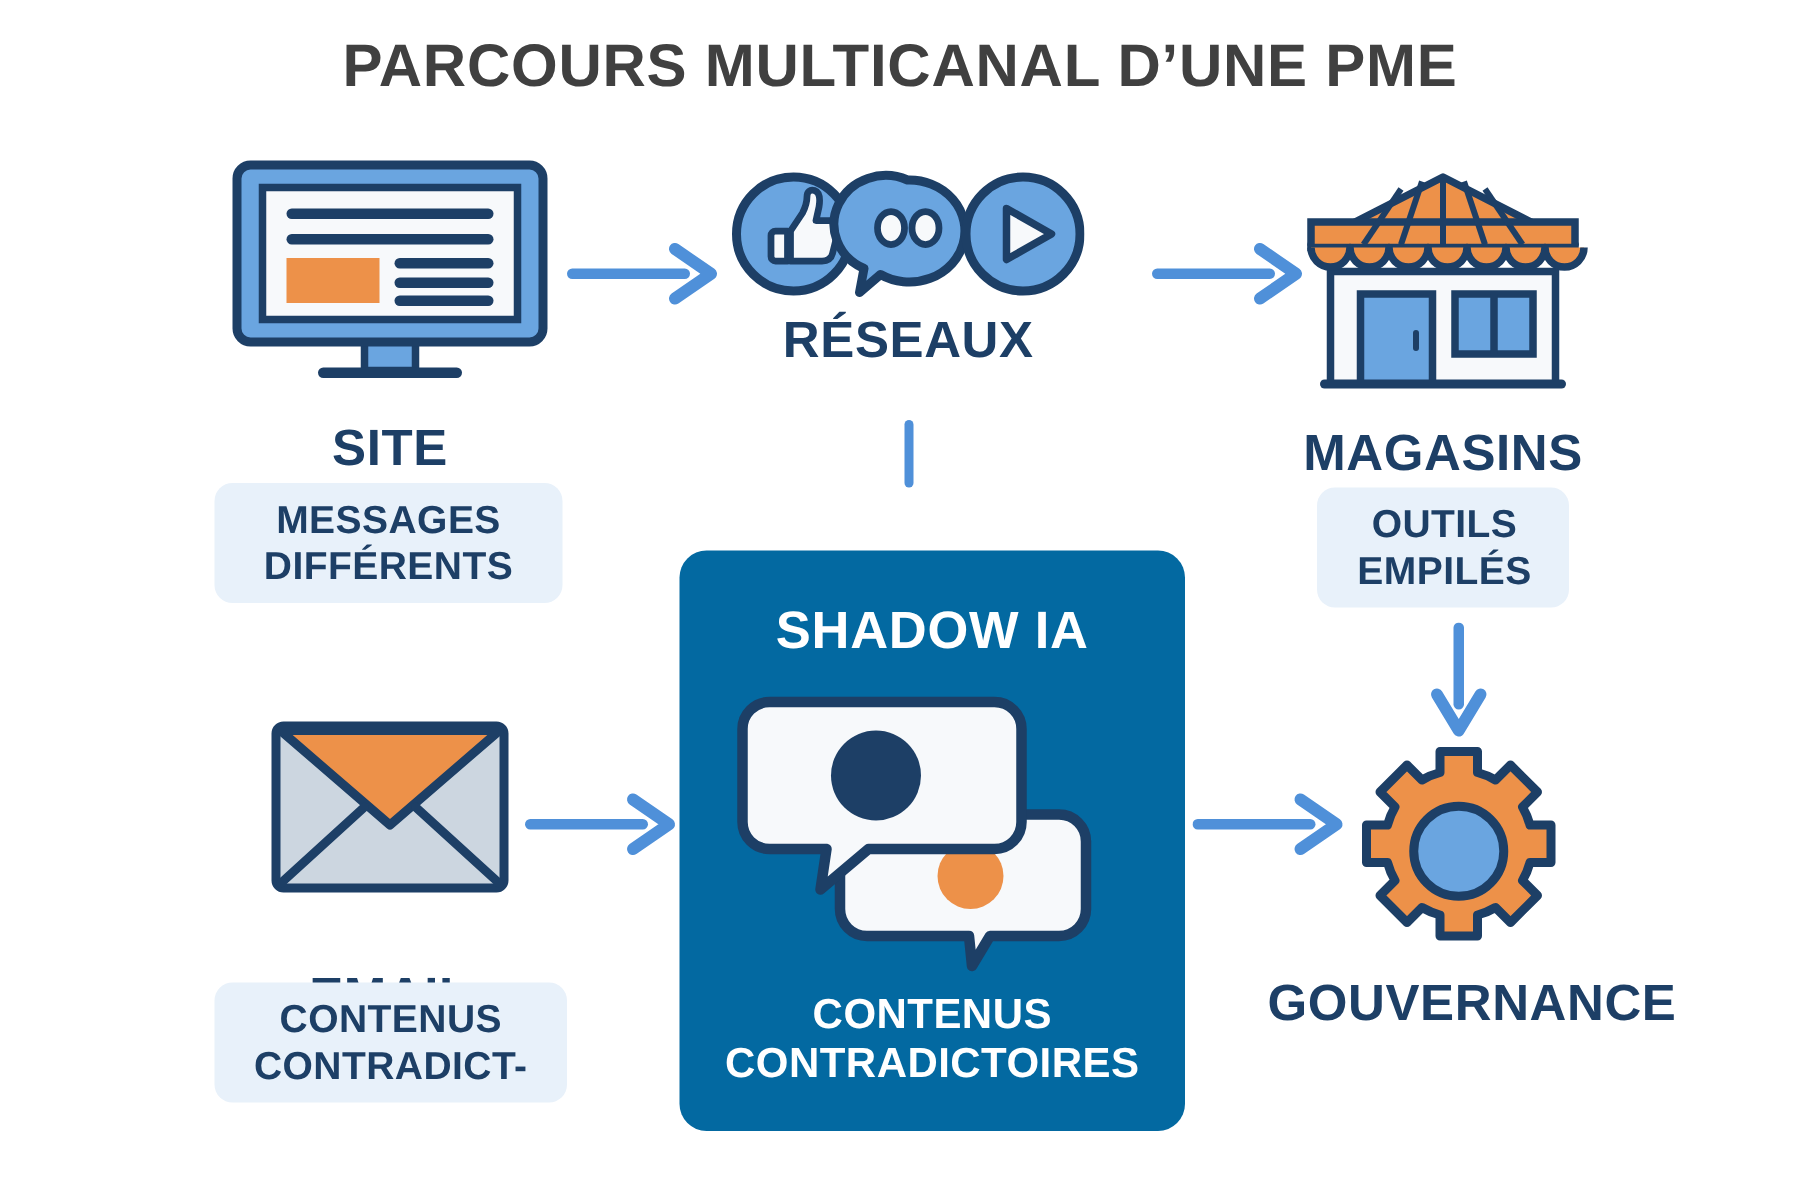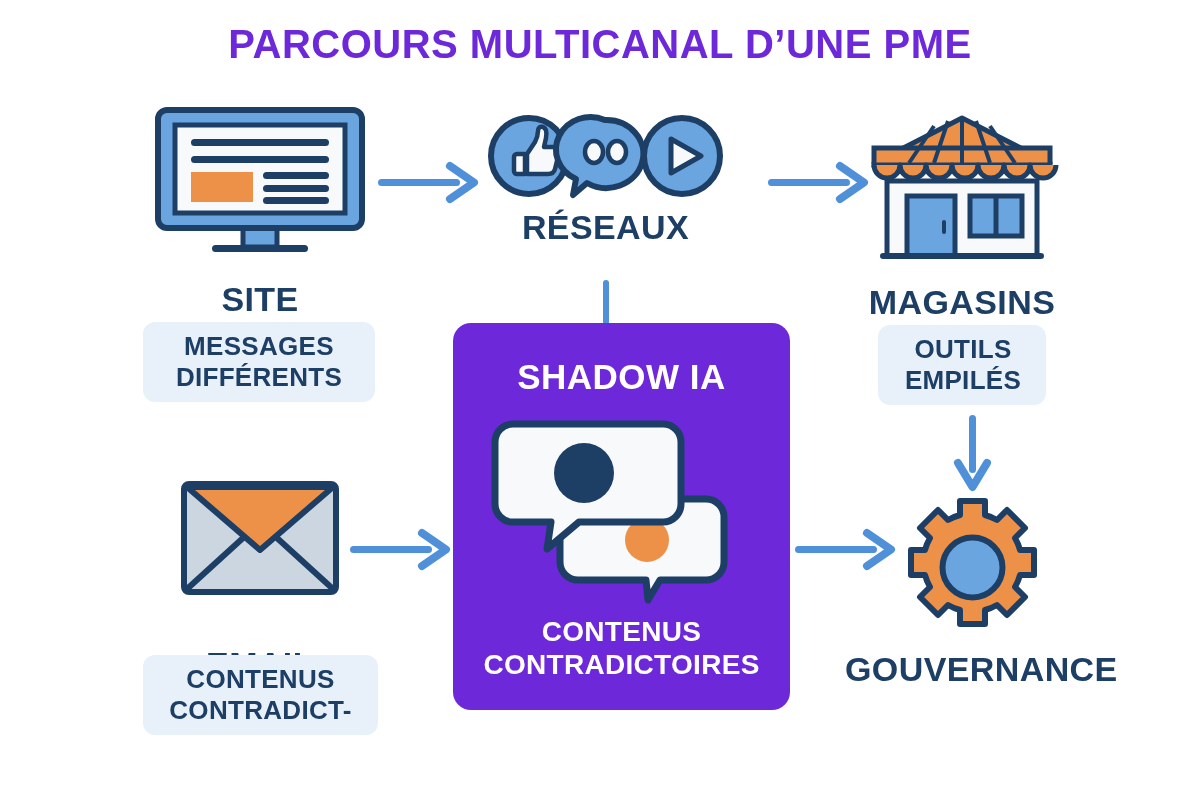--- a/index.html
+++ b/index.html
@@ -11,21 +11,21 @@
     position:relative;
   }
   .stage{position:relative;width:1200px;height:800px;}
 
   
   .title{
     position:absolute;left:0;top:22px;width:1200px;
     text-align:center;
     font-size:40px;font-weight:bold;
     letter-spacing:0.5px;
-    color:#6d28d9;
+    color:#404040;
     white-space:nowrap;
   }
 
   
   .node{position:absolute;}
   .node-label{
     position:absolute;width:100%;text-align:center;
     font-size:34px;font-weight:bold;color:#1d3f66;
     letter-spacing:0.4px;line-height:1.15;
   }
@@ -43,23 +43,24 @@
   }
 
   
   .arrow-h{position:absolute;}
   .arrow-v{position:absolute;}
   .vline{position:absolute;background:#4f90d9;}
 
   
   .panel{
     position:absolute;
-    background:#6d28d9;
+    background:#0369a1;
     border-radius:18px;
     box-sizing:border-box;
+    margin-top:44px;
   }
   .panel-title{
     position:absolute;top:34px;left:0;width:100%;
     text-align:center;color:#ffffff;
     font-size:35px;font-weight:bold;letter-spacing:0.5px;
   }
   .panel-sub{
     position:absolute;bottom:28px;left:0;width:100%;
     text-align:center;color:#ffffff;
     font-size:28px;font-weight:bold;line-height:1.2;letter-spacing:0.3px;

